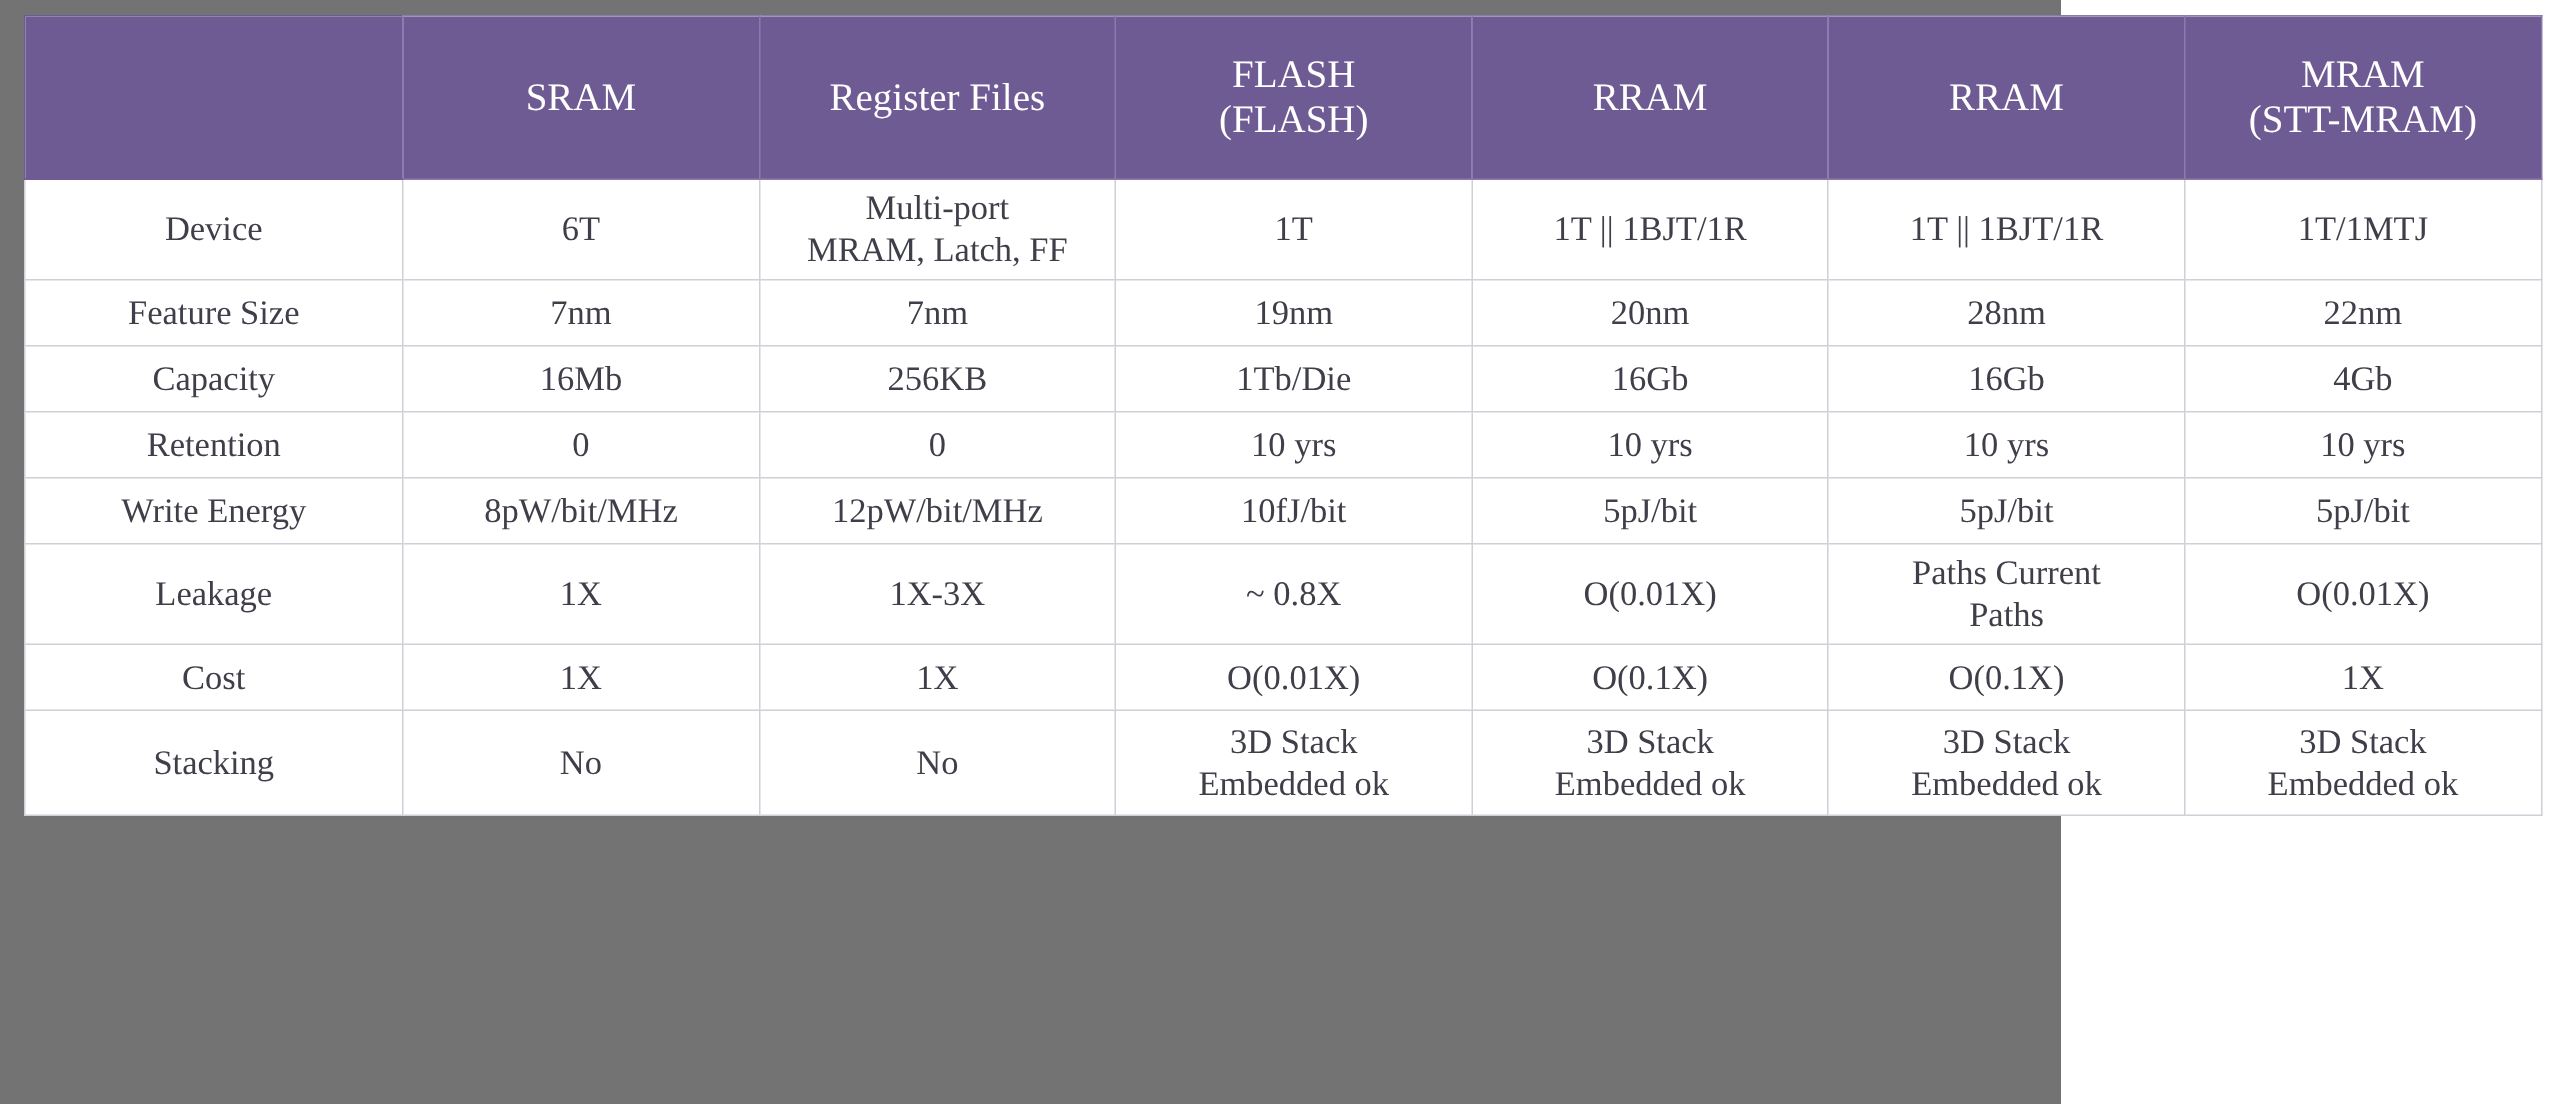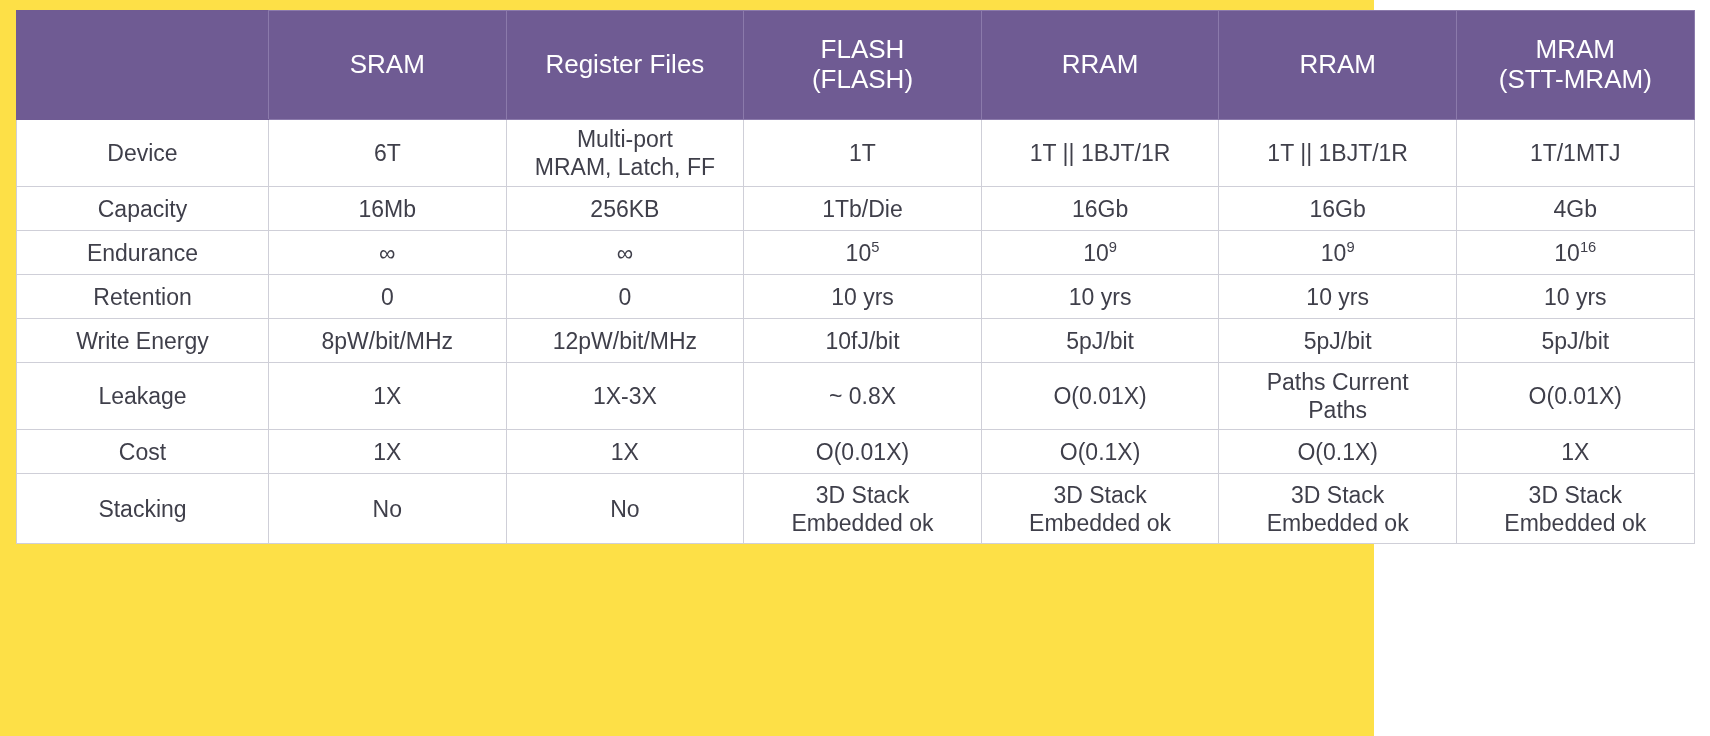--- a/index.html
+++ b/index.html
@@ -12,21 +12,22 @@
   }
   body {
     font-family: "Liberation Sans", sans-serif;
     color: #3c3c46;
   }
   .sheet {
     width: 1374px;
     height: 736px;
     box-sizing: border-box;
     padding: 10px 16px 10px 16px;
-    background: #fde047;
+    background: #737373;
+    font-family: Liberation Serif, serif;
   }
   table.memtable {
     border-collapse: collapse;
     table-layout: fixed;
     width: 1678px;
     background: #ffffff;
   }
   table.memtable col.c0 { width: 252px; }
   table.memtable col.cx { width: 237.6px; }
 
@@ -111,41 +112,41 @@
         <td>
           <span class="two-line">Multi-port</span>
           <span class="two-line">MRAM, Latch, FF</span>
         </td>
         <td>1T</td>
         <td>1T || 1BJT/1R</td>
         <td>1T || 1BJT/1R</td>
         <td>1T/1MTJ</td>
       </tr>
 
+      <tr>
+        <td class="rowhead">Feature Size</td>
+        <td>7nm</td>
+        <td>7nm</td>
+        <td>19nm</td>
+        <td>20nm</td>
+        <td>28nm</td>
+        <td>22nm</td>
+      </tr>
 
 
       <tr>
         <td class="rowhead">Capacity</td>
         <td>16Mb</td>
         <td>256KB</td>
         <td>1Tb/Die</td>
         <td>16Gb</td>
         <td>16Gb</td>
         <td>4Gb</td>
       </tr>
 
-      <tr>
-        <td class="rowhead">Endurance</td>
-        <td>∞</td>
-        <td>∞</td>
-        <td>10<sup>5</sup></td>
-        <td>10<sup>9</sup></td>
-        <td>10<sup>9</sup></td>
-        <td>10<sup>16</sup></td>
-      </tr>
 
       <tr>
         <td class="rowhead">Retention</td>
         <td>0</td>
         <td>0</td>
         <td>10 yrs</td>
         <td>10 yrs</td>
         <td>10 yrs</td>
         <td>10 yrs</td>
       </tr>

